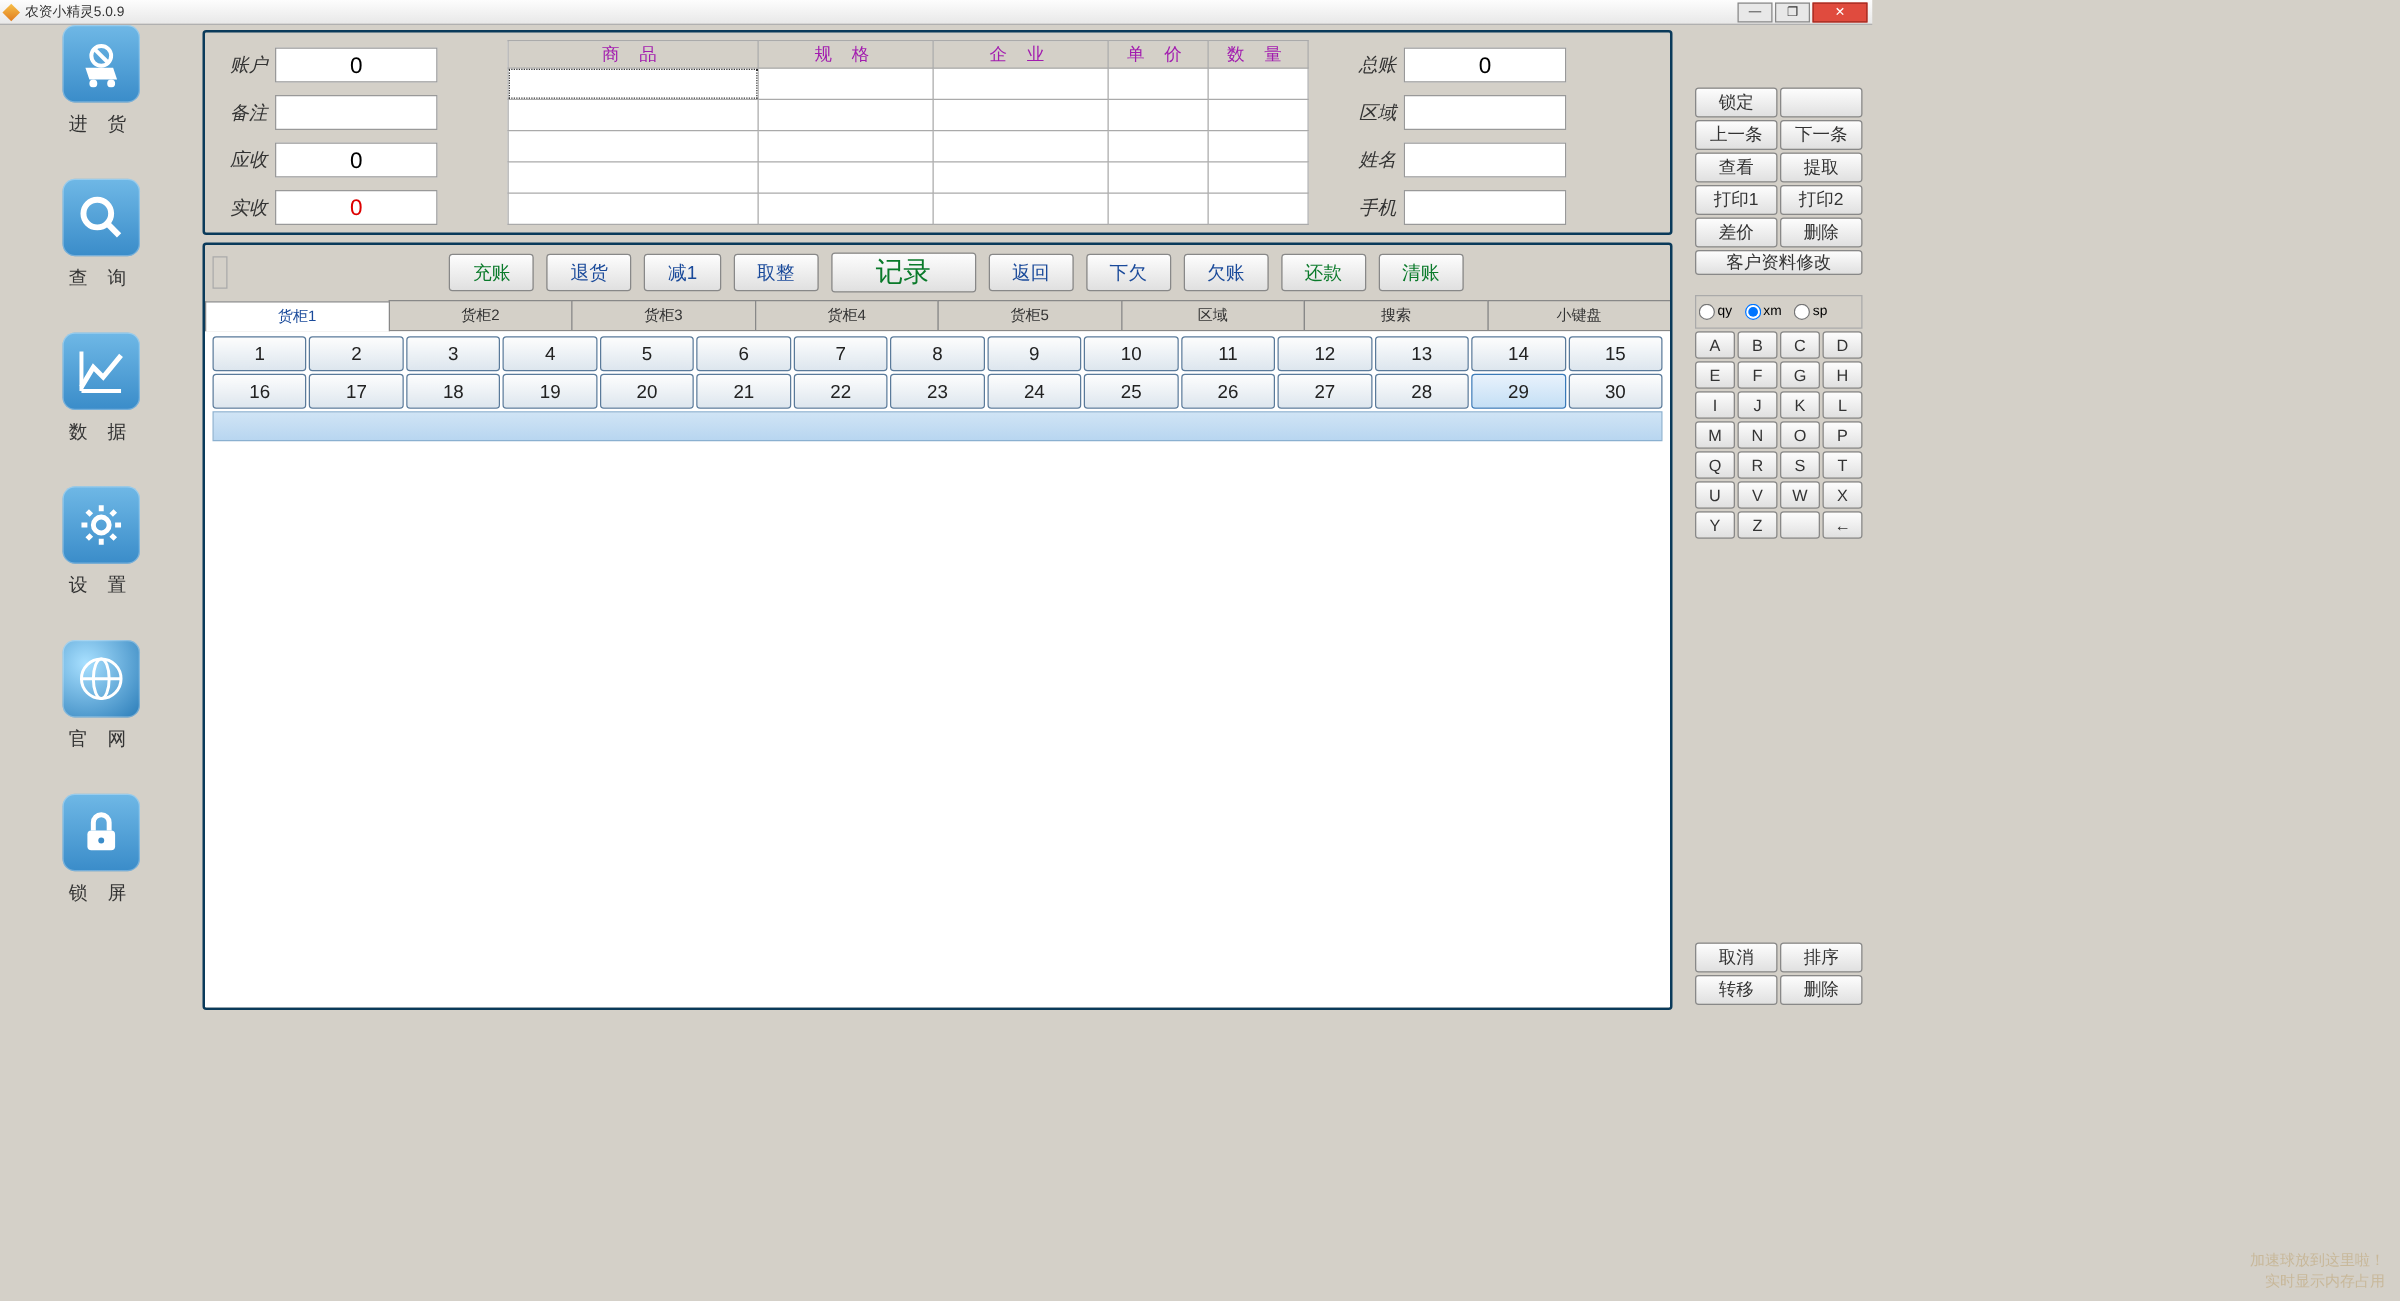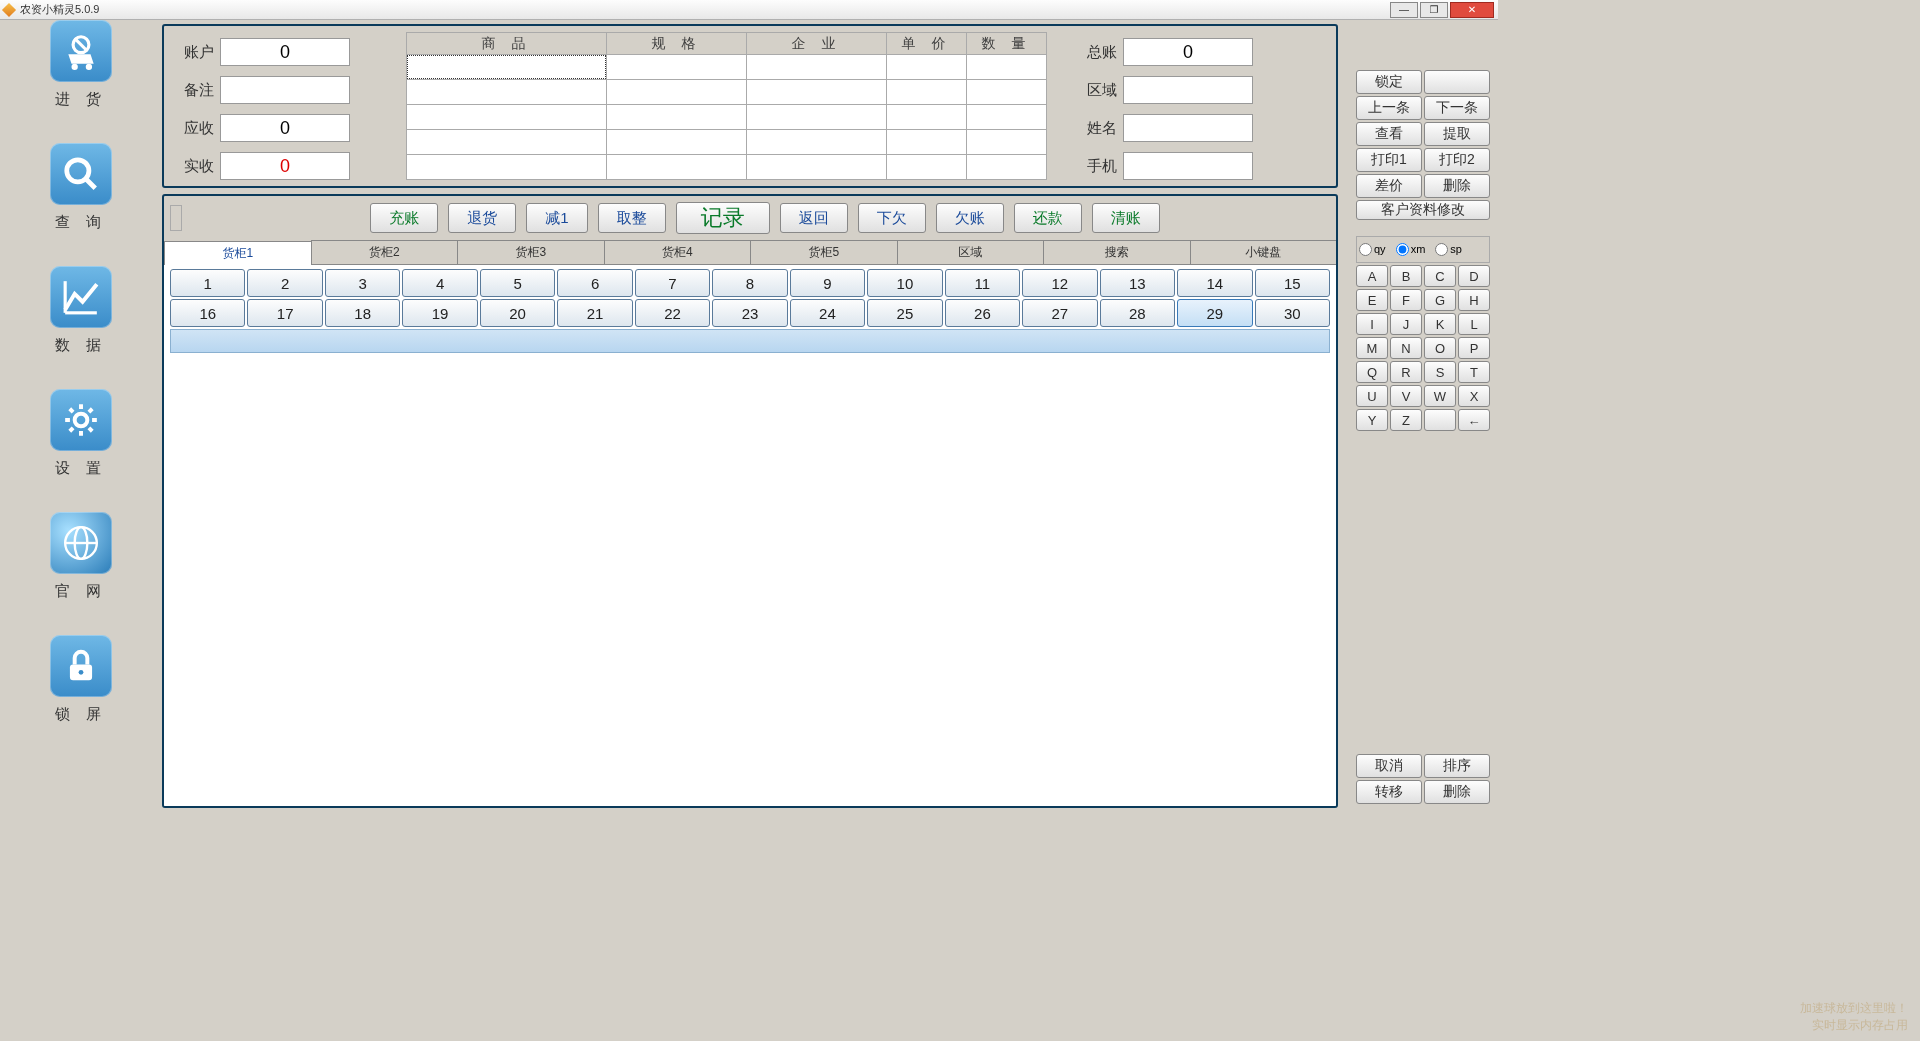--- a/index.html
+++ b/index.html
@@ -18,40 +18,40 @@
 .nav-icon svg { width: 38px; height: 38px; fill: #fff; stroke: #fff; }
 .nav-item span { font-size: 15px; letter-spacing: 6px; color: #333; }
 .globe { background: radial-gradient(circle at 30% 30%, #a8e0ff, #2a7cb8); }
 
 .main { flex: 1; display: flex; flex-direction: column; padding: 4px 10px 4px 0; }
 .page-title { text-align: center; font-size: 26px; color: #0a4a7a; letter-spacing: 20px; padding: 4px 0 6px; font-family: KaiTi, serif; }
 
 .top-panel { border: 2px solid #0a3a5a; border-radius: 3px; background: #d4d0c8; display: flex; padding: 6px; gap: 6px; min-height: 155px; }
 .field-col { display: flex; flex-direction: column; gap: 10px; padding-top: 6px; }
 .field-row { display: flex; align-items: center; }
-.field-row label { width: 44px; text-align: right; font-size: 15px; color: #333; margin-right: 6px; }
+.field-row label { width: 44px; text-align: right; font-size: 15px; color: #333; margin-right: 6px; font-style: italic; }
 .field-row input { width: 130px; height: 28px; border: 1px solid #999; text-align: center; font-size: 18px; background: #fff; }
 .red { color: #d00; }
 
 .prod-table { border-collapse: collapse; background: #fff; font-size: 14px; }
 .prod-table th, .prod-table td { border: 1px solid #aaa; height: 22px; padding: 0; }
-.prod-table th { background: #d4d0c8; font-weight: normal; letter-spacing: 6px; color: #404040; }
+.prod-table th { background: #d4d0c8; font-weight: normal; letter-spacing: 6px; color: #a21caf; }
 .prod-table td input { width: 100%; height: 100%; border: none; padding: 0 2px; font-size: 13px; outline: 1px dotted #333; outline-offset: -1px; }
 .prod-table td { background: #fff; }
 
 .right-fields label { width: 44px; }
 .right-fields input { width: 130px; }
 
 .mid-panel { border: 2px solid #0a3a5a; border-radius: 3px; background: #d4d0c8; margin-top: 6px; flex: 1; display: flex; flex-direction: column; overflow: hidden; }
 .action-bar { display: flex; padding: 6px; gap: 10px; align-items: center; }
 .action-bar .drag { width: 12px; height: 26px; border: 1px solid #aaa; background: #d4d0c8; margin-right: 8px; }
 .btn { height: 30px; padding: 0 18px; border: 1px solid #888; background: linear-gradient(#fdfdfd,#e0e0e0); border-radius: 3px; font-size: 15px; cursor: pointer; color: #333; }
 .btn.green { color: #0a7a2a; text-align: center; }
 .btn.blue { color: #1a4a9a; }
-.btn.big { font-size: 22px; padding: 0 24px; height: 32px; color: #0a7a2a; }
+.btn.big { font-size: 22px; padding: 0 35px; height: 32px; color: #0a7a2a; }
 
 .tabs { display: flex; background: #d4d0c8; border-bottom: 1px solid #888; }
 .tab { flex: 1; text-align: center; padding: 3px 0; font-size: 12px; border: 1px solid #888; border-bottom: none; background: #d4d0c8; cursor: pointer; color: #333; margin-right: -1px; }
 .tab.active { background: #fff; color: #1a4a9a; position: relative; top: 1px; }
 
 .grid-area { background: #fff; flex: 1; padding: 4px 6px; overflow: auto; }
 .num-grid { display: grid; grid-template-columns: repeat(15,1fr); gap: 2px; }
 .num-btn { height: 28px; border: 1px solid #5a7a9a; background: linear-gradient(#fdfdfd,#dde6ee); border-radius: 3px; font-size: 15px; color: #222; cursor: pointer; }
 .num-btn.hl { background: linear-gradient(#e8f2fc, #c4dff5); border-color: #3a7ab8; }
 .empty-row { height: 24px; background: linear-gradient(#d0e4f5,#b8d6f0); margin-top: 2px; border: 1px solid #8ab0d0; }

